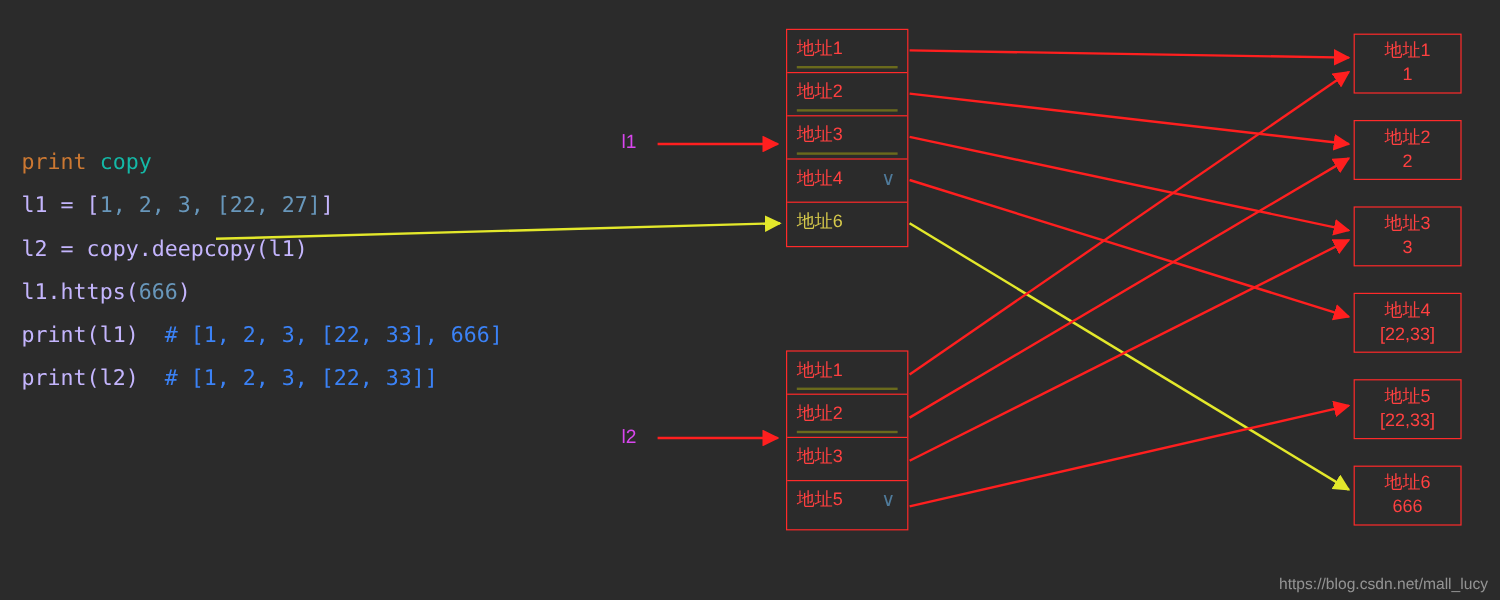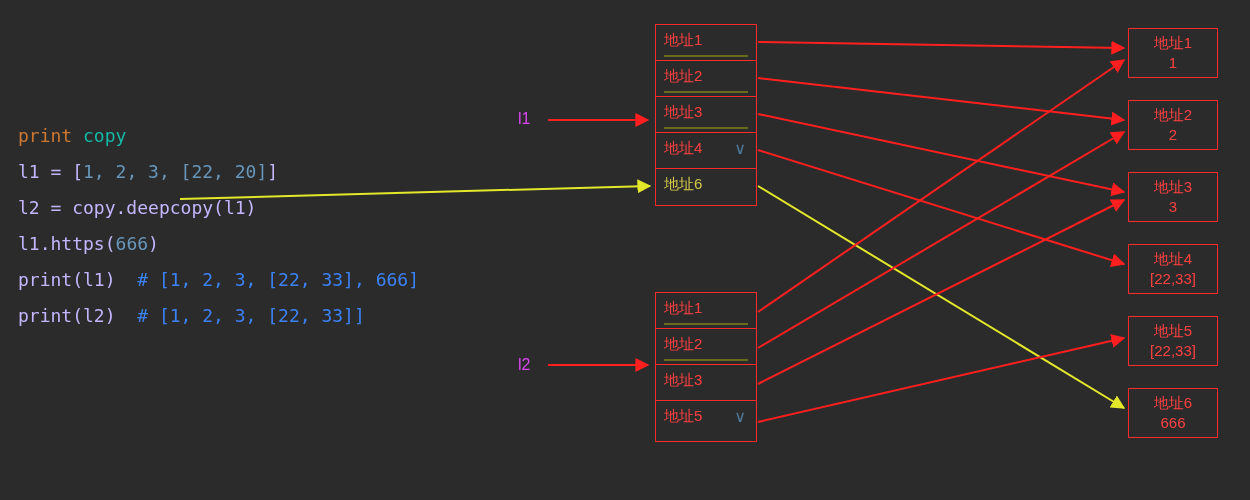--- a/index.html
+++ b/index.html
@@ -110,21 +110,21 @@
     opacity: 0.7;
   }
 </style>
 </head>
 <body>
 
 <div class="canvas">
 
   <div class="code-area">
 <span class="kw-import">print</span><span class="kw-lit"> copy</span>
-<span class="kw-normal">l1 = [</span><span class="kw-num">1, 2, 3, [22, 20]</span><span class="kw-normal">]</span>
+<span class="kw-normal">l1 = [</span><span class="kw-num">1, 2, 3, [22, 27]</span><span class="kw-normal">]</span>
 <span class="kw-normal">l2 = copy.deepcopy(l1)</span>
 <span class="kw-normal">l1.https(</span><span class="kw-num">666</span><span class="kw-normal">)</span>
 <span class="kw-normal">print(l1)</span><span class="kw-comment">  # [1, 2, 3, [22, 33], 666]</span>
 <span class="kw-normal">print(l2)</span><span class="kw-comment">  # [1, 2, 3, [22, 33]]</span>
   </div>
 
   <div class="label-txt" style="left:518px; top:110px;">l1</div>
   <div class="label-txt" style="left:518px; top:356px;">l2</div>
 
   <div class="box-col box-col-top">
@@ -189,13 +189,14 @@
     <line x1="758" y1="150" x2="1124" y2="264" stroke="#ff1f1f" stroke-width="2" marker-end="url(#ah-red)"></line>
 
     <line x1="758" y1="186" x2="1124" y2="408" stroke="#e3e82b" stroke-width="2" marker-end="url(#ah-yel)"></line>
 
     <line x1="758" y1="312" x2="1124" y2="60" stroke="#ff1f1f" stroke-width="2" marker-end="url(#ah-red)"></line>
     <line x1="758" y1="348" x2="1124" y2="132" stroke="#ff1f1f" stroke-width="2" marker-end="url(#ah-red)"></line>
     <line x1="758" y1="384" x2="1124" y2="200" stroke="#ff1f1f" stroke-width="2" marker-end="url(#ah-red)"></line>
     <line x1="758" y1="422" x2="1124" y2="338" stroke="#ff1f1f" stroke-width="2" marker-end="url(#ah-red)"></line>
   </svg>
 
+  <div class="watermark">https://blog.csdn.net/mall_lucy</div>
 </div>
 
 </body></html>

